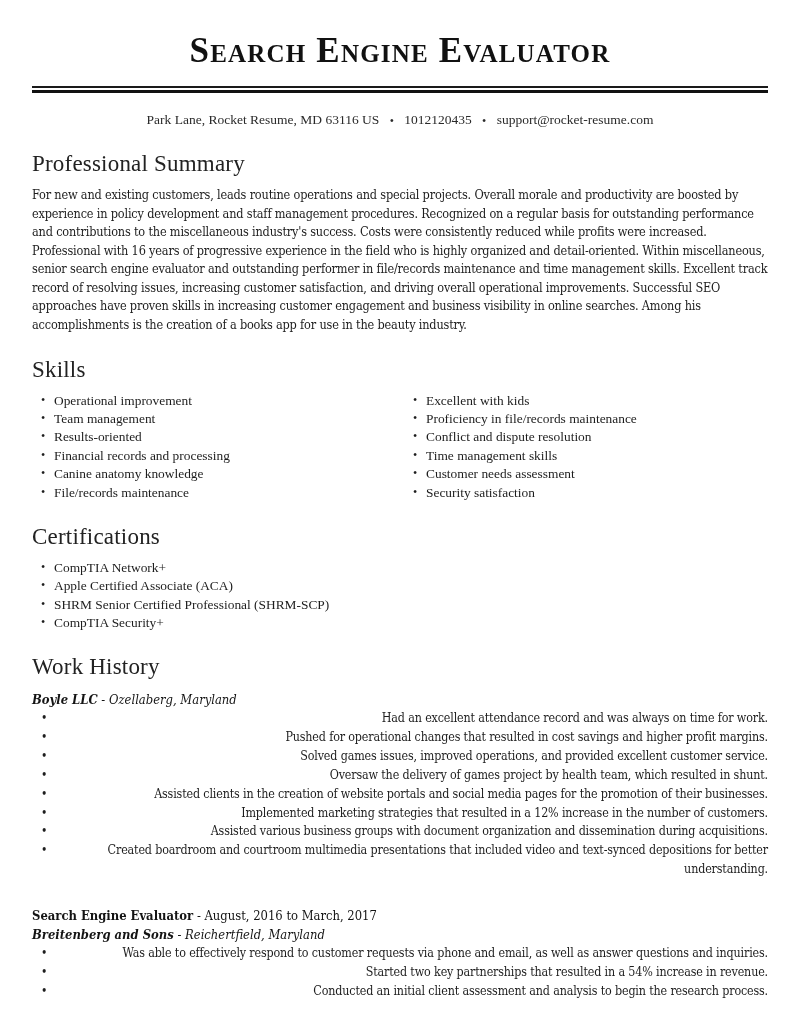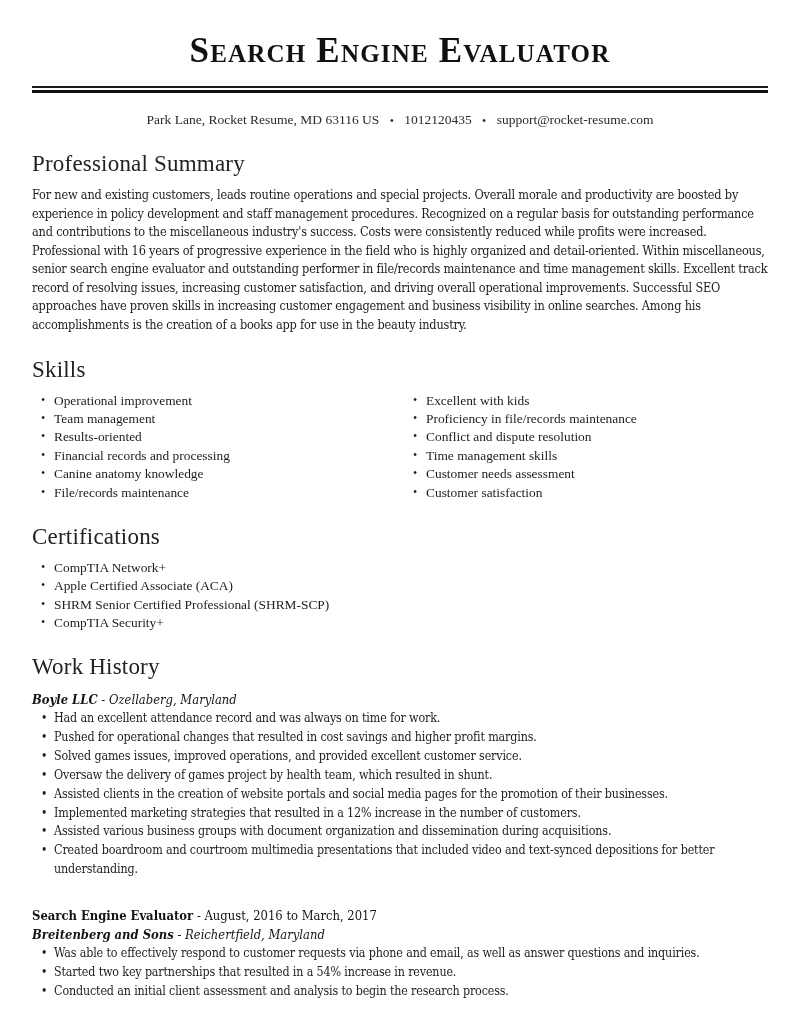--- a/index.html
+++ b/index.html
@@ -125,20 +125,21 @@
     padding-left: 4px;
   }
 
   
   .list-condensed li {
     font-family: "DejaVu Serif Condensed", "Liberation Serif", serif;
     font-size: 12.4px;
     line-height: 18.4px;
     letter-spacing: -0.15px;
     margin-bottom: 0.5px;
+    text-align: right;
   }
   .list-condensed li::before {
     font-size: 10px;
     left: 11px;
   }
 
   
   .entry {
     margin-top: 0;
   }
@@ -216,21 +217,21 @@
           <li>File/records maintenance</li>
         </ul>
       </div>
       <div class="skills-col right">
         <ul class="bullets list-wide">
           <li>Excellent with kids</li>
           <li>Proficiency in file/records maintenance</li>
           <li>Conflict and dispute resolution</li>
           <li>Time management skills</li>
           <li>Customer needs assessment</li>
-          <li>Customer satisfaction</li>
+          <li>Security satisfaction</li>
         </ul>
       </div>
     </div>
   </div>
 
   <div class="section">
     <h2 class="section-title">Certifications</h2>
     <ul class="bullets list-wide">
       <li>CompTIA Network+</li>
       <li>Apple Certified Associate (ACA)</li>

